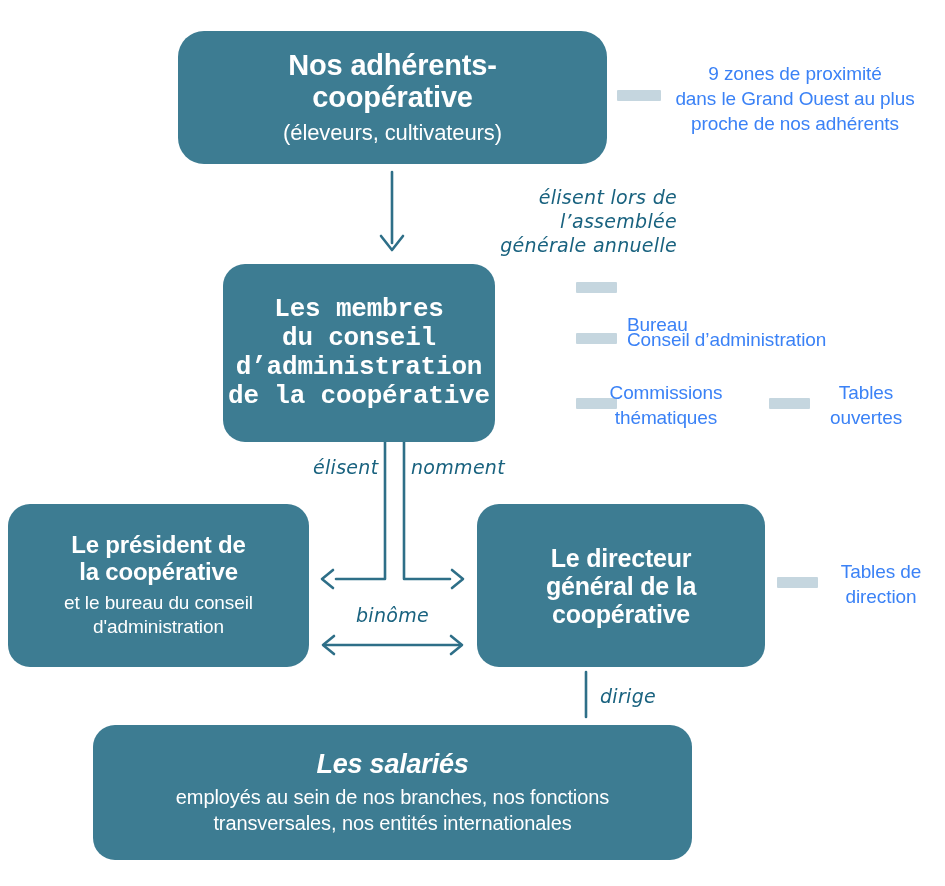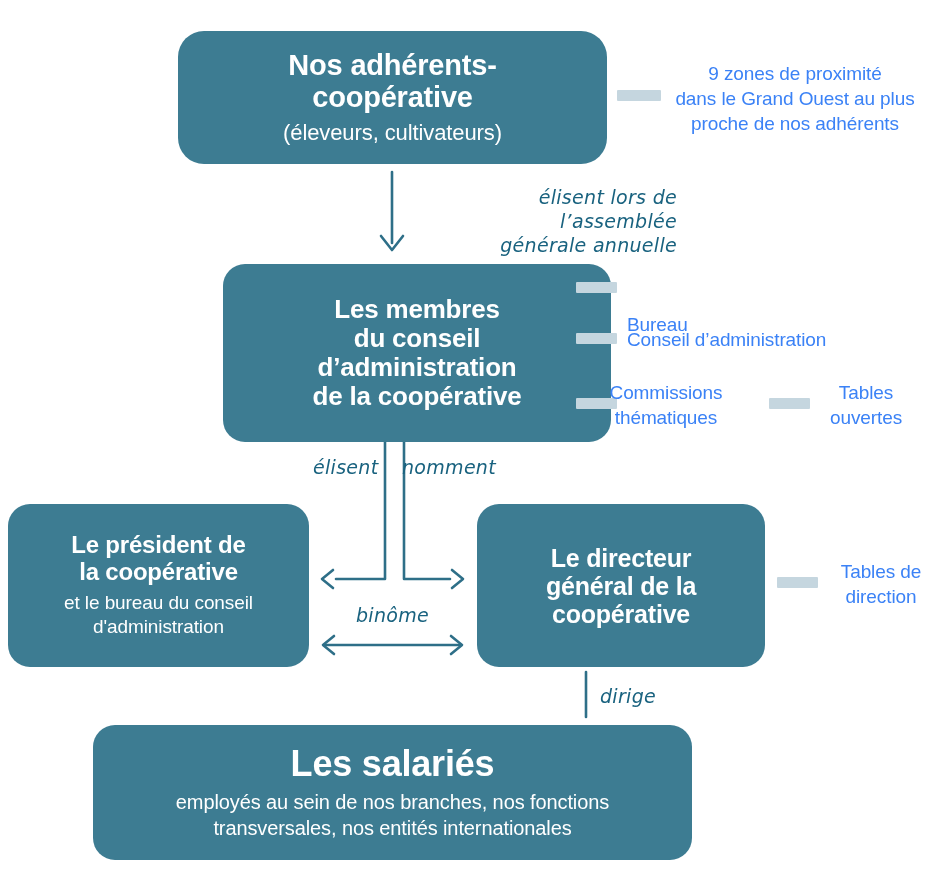--- a/index.html
+++ b/index.html
@@ -52,32 +52,32 @@
     font-weight: normal;
     line-height: 1.2;
     letter-spacing: -0.1px;
   }
 
   
   #node-adherents      { left: 178px; top: 31px;  width: 429px; height: 133px; border-radius: 26px; }
   #node-adherents .title { font-size: 29px; }
   #node-adherents .sub   { font-size: 22px; margin-top: 6px; }
 
-  #node-conseil        { left: 223px; top: 264px; width: 388px; height: 178px; }
+  #node-conseil        { left: 223px; top: 264px; width: 272px; height: 178px; font-family: Liberation Mono, monospace; }
   #node-conseil .title { font-size: 26px; }
 
   #node-president      { left: 8px;   top: 504px; width: 301px; height: 163px; }
   #node-president .title { font-size: 24px; }
   #node-president .sub   { font-size: 19px; margin-top: 5px; line-height: 1.25; }
 
   #node-directeur      { left: 477px; top: 504px; width: 288px; height: 163px; }
   #node-directeur .title { font-size: 25px; }
 
   #node-salaries       { left: 93px;  top: 725px; width: 599px; height: 135px; }
-  #node-salaries .title { font-size: 36px; }
+  #node-salaries .title { font-size: 27px; font-style: italic; }
   #node-salaries .sub   { font-size: 20px; margin-top: 5px; line-height: 1.3; }
 
   
   .bar {
     position: absolute;
     height: 11px;
     background: #C5D6DF;
     border-radius: 1px;
   }
 
@@ -168,21 +168,21 @@
     <div>thématiques</div>
   </div>
 
   <div class="bar" style="left:769px; top:398px; width:41px;"></div>
   <div class="annot center" style="left:818px; top:380px; width:96px;">
     <div>Tables</div>
     <div>ouvertes</div>
   </div>
 
   <div class="edge-label" style="left:313px; top:456px;">élisent</div>
-  <div class="edge-label" style="left:402px; top:456px;">nomment</div>
+  <div class="edge-label" style="left:411px; top:456px;">nomment</div>
 
   <div class="node" id="node-directeur">
     <div class="title">
       <span>Le directeur</span><br>
       <span>général de la</span><br>
       <span>coopérative</span>
     </div>
   </div>
 
   <div class="node" id="node-president">

